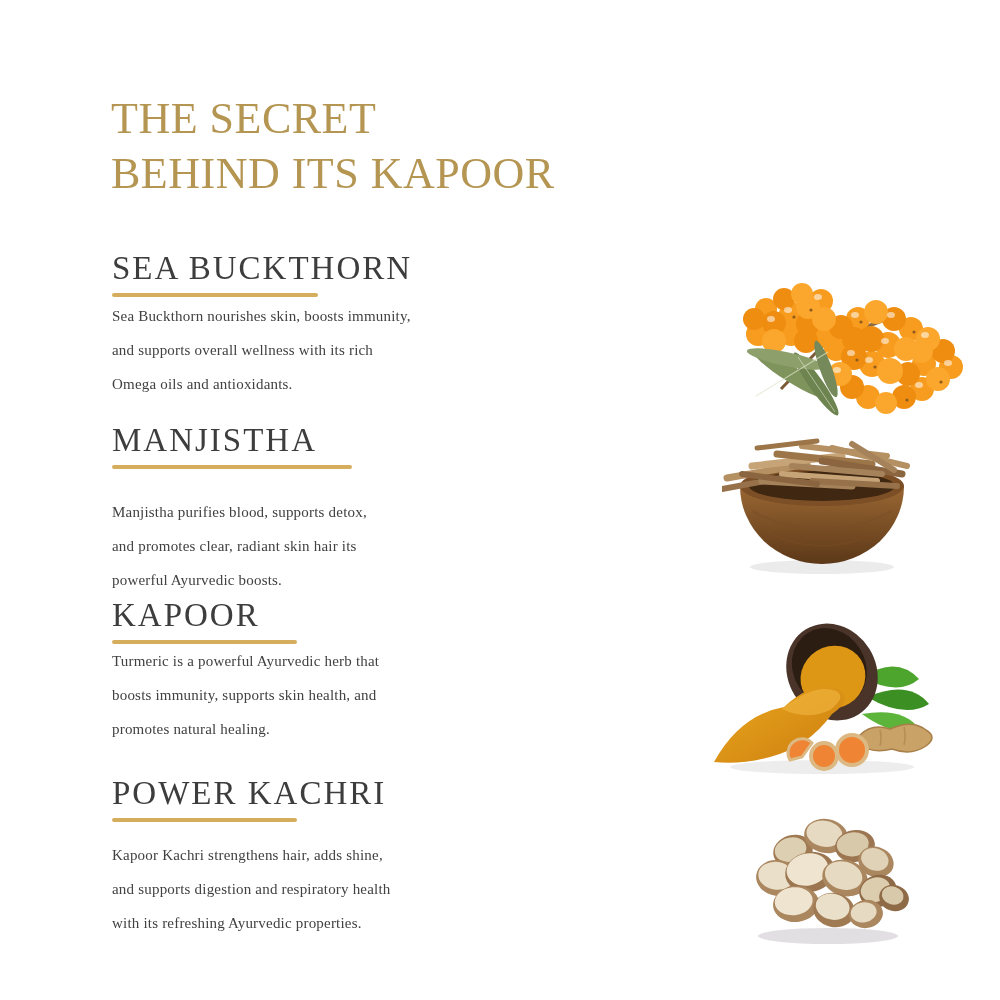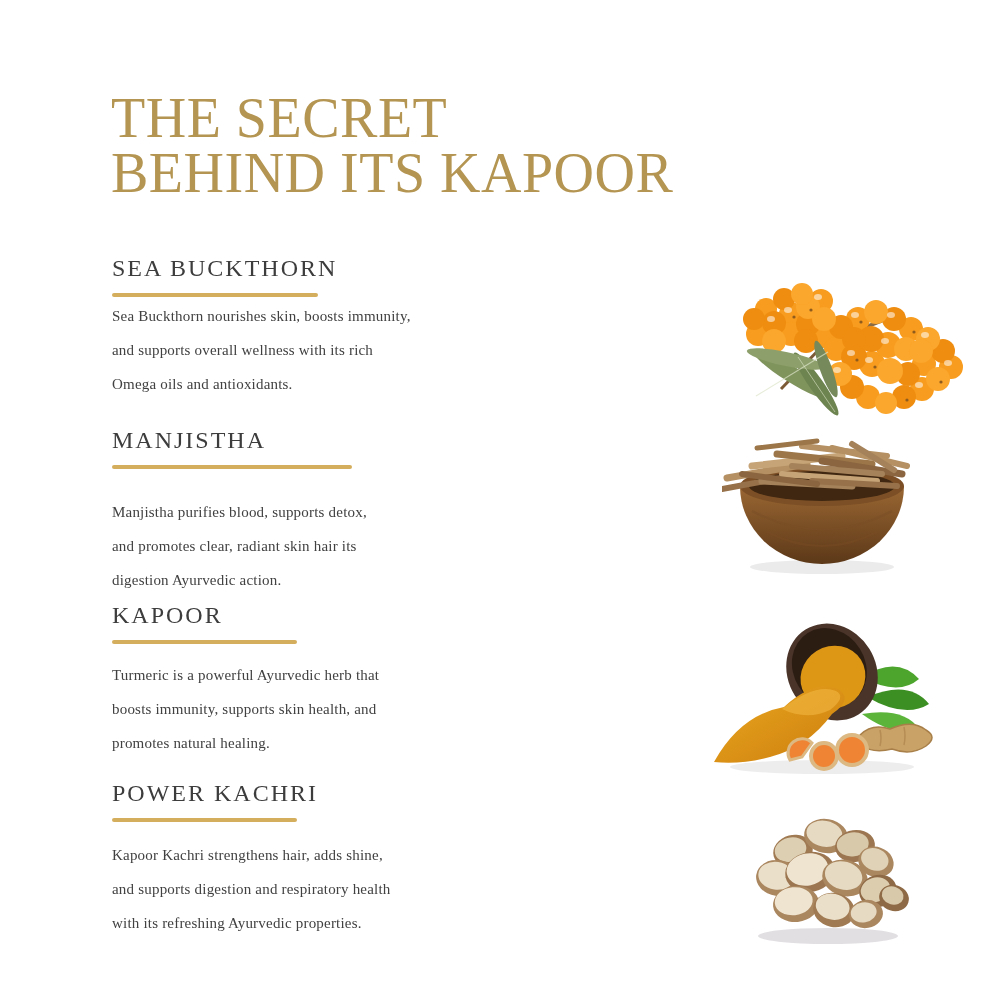--- a/index.html
+++ b/index.html
@@ -1,29 +1,29 @@
 <!DOCTYPE html>
 <html><head>
 <meta charset="utf-8">
 <style>
   html,body{margin:0;padding:0;background:#ffffff;}
   .canvas{position:relative;width:1000px;height:1000px;background:#ffffff;overflow:hidden;
           font-family:"Liberation Serif", serif;}
-  .title{position:absolute;left:111px;top:91px;font-size:56px;line-height:55px;
+  .title{position:absolute;left:111px;top:91px;font-size:44px;line-height:55px;
          letter-spacing:0.5px;color:#b49551;font-weight:400;}
   .title span{display:block;}
   .section{position:absolute;left:112px;width:600px;}
-  .section h2{margin:0;font-size:24px;line-height:40px;letter-spacing:2px;
+  .section h2{margin:0;font-size:33px;line-height:40px;letter-spacing:2px;
               font-weight:400;color:#3d3d3d;}
   .rule{height:4px;background:#d4ae5c;margin-top:5px;border-radius:2px;}
   .section p{margin:0;font-size:15px;line-height:34px;color:#414141;letter-spacing:0.2px;}
   .section p span{display:block;}
   .s1{top:248px}.s1 .rule{width:206px}.s1 p{margin-top:2px}
   .s2{top:420px}.s2 .rule{width:240px}.s2 p{margin-top:26px}
-  .s3{top:595px}.s3 .rule{width:185px}.s3 p{margin-top:14px}
+  .s3{top:595px}.s3 .rule{width:185px}.s3 p{}
   .s4{top:773px}.s4 .rule{width:185px}.s4 p{margin-top:16px}
   .img{position:absolute;}
   .img svg{display:block;width:100%;height:100%;}
   .img-sea{left:736px;top:278px;width:232px;height:142px;}
   .img-man{left:722px;top:426px;width:200px;height:150px;}
   .img-tur{left:712px;top:616px;width:230px;height:162px;}
   .img-kap{left:748px;top:796px;width:170px;height:150px;}
 </style>
 </head>
 <body>
@@ -44,21 +44,21 @@
       <span>Omega oils and antioxidants.</span>
     </p>
   </div>
 
   <div class="section s2">
     <h2>MANJISTHA</h2>
     <div class="rule"></div>
     <p>
       <span>Manjistha purifies blood, supports detox,</span>
       <span>and promotes clear, radiant skin hair its</span>
-      <span>digestion Ayurvedic action.</span>
+      <span>powerful Ayurvedic boosts.</span>
     </p>
   </div>
 
   <div class="section s3">
     <h2>KAPOOR</h2>
     <div class="rule"></div>
     <p>
       <span>Turmeric is a powerful Ayurvedic herb that</span>
       <span>boosts immunity, supports skin health, and</span>
       <span>promotes natural healing.</span>

